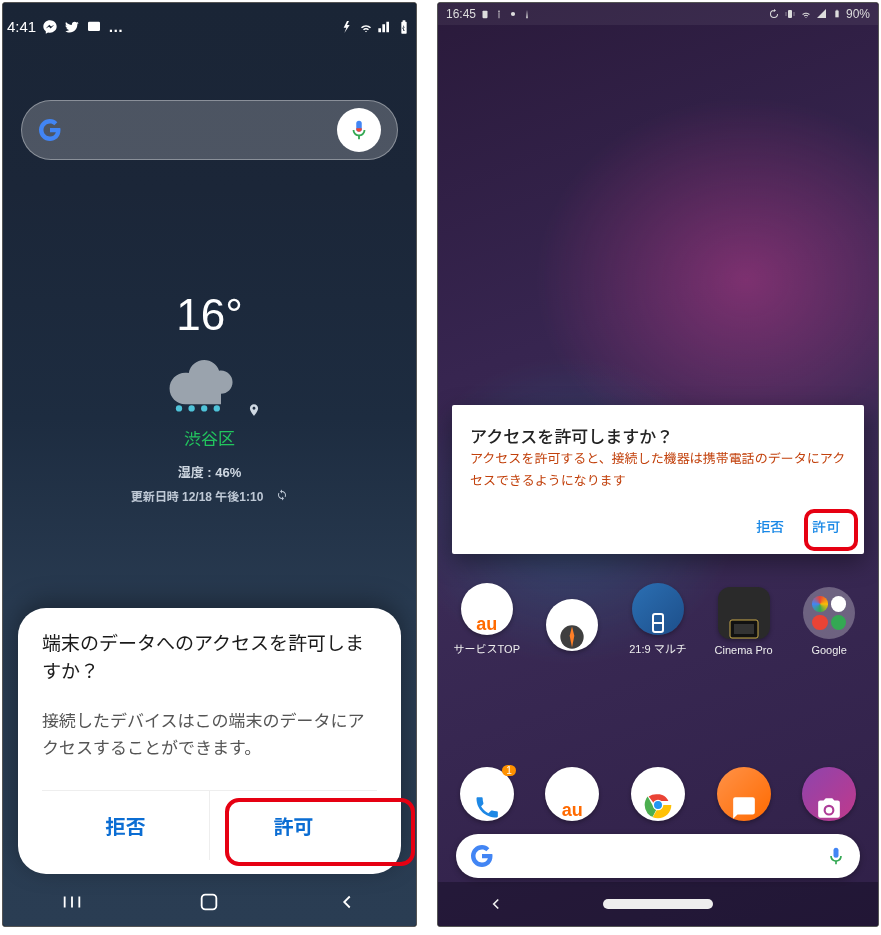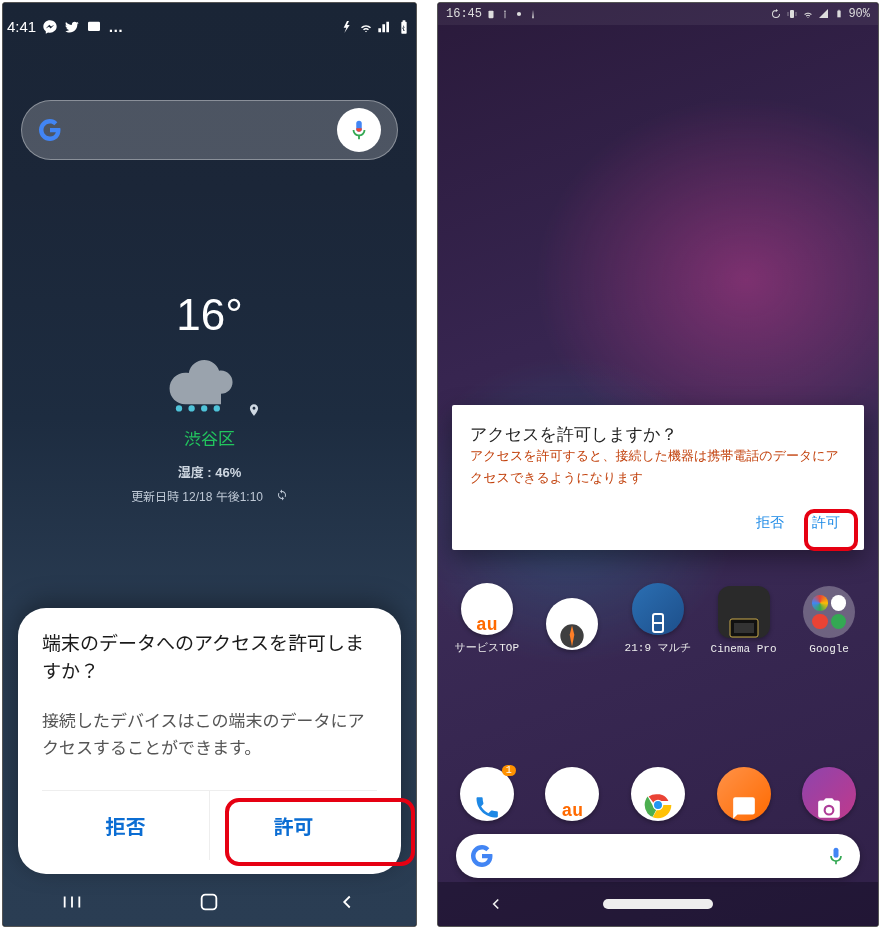--- a/index.html
+++ b/index.html
@@ -15,21 +15,21 @@
     padding: 2px;
   }
   .phone {
     position: relative;
     border: 1px solid #555;
     border-radius: 3px;
     overflow: hidden;
     background: #000;
   }
   .phone-a { width: 430px; height: 925px; }
-  .phone-b { width: 458px; height: 925px; font-family: Liberation Mono, monospace; }
+  .phone-b { width: 458px; height: 925px; }
 
   
   .a-bg {
     position: absolute; inset: 0;
     background: linear-gradient(180deg,#1a2536 0%,#1b2638 20%,#1d2c40 45%,#283a50 65%,#2a3d53 100%);
   }
   .a-status {
     position: relative; height: 32px;
     display: flex; align-items: flex-end; justify-content: space-between;
     padding: 0 4px; color: #fff; font-size: 15px;
@@ -62,21 +62,21 @@
     position: relative;
     text-align: center;
     color: #fff;
     margin-top: 130px;
   }
   .temp { font-size: 44px; font-weight: 200; }
   .cloud { margin: 18px auto 0; width: 84px; }
   .pin { margin: 10px auto 0; }
   .loc { font-size: 17px; margin-top: 4px; color:#22c55e;}
   .humid { font-size: 13px; margin-top: 12px; color:#cfd8e2;font-weight:bold;}
-  .updated { font-size: 12px; margin-top: 6px; color:#bfc9d6; display:flex; align-items:center; justify-content:center; gap:13px;}
+  .updated { font-size: 12px; margin-top: 6px; color:#bfc9d6; display:flex; align-items:center; justify-content:center; gap:13px;font-weight:bold;}
 
   .a-dialog {
     position: absolute;
     left: 15px; right: 15px; bottom: 52px;
     background: #fff;
     border-radius: 28px;
     padding: 22px 24px 14px;
     box-shadow: 0 -6px 24px rgba(0,0,0,0.35);
   }
   .a-dialog-title { font-size: 19px; font-weight: 400; color:#1a1a1a; line-height:1.45; }

